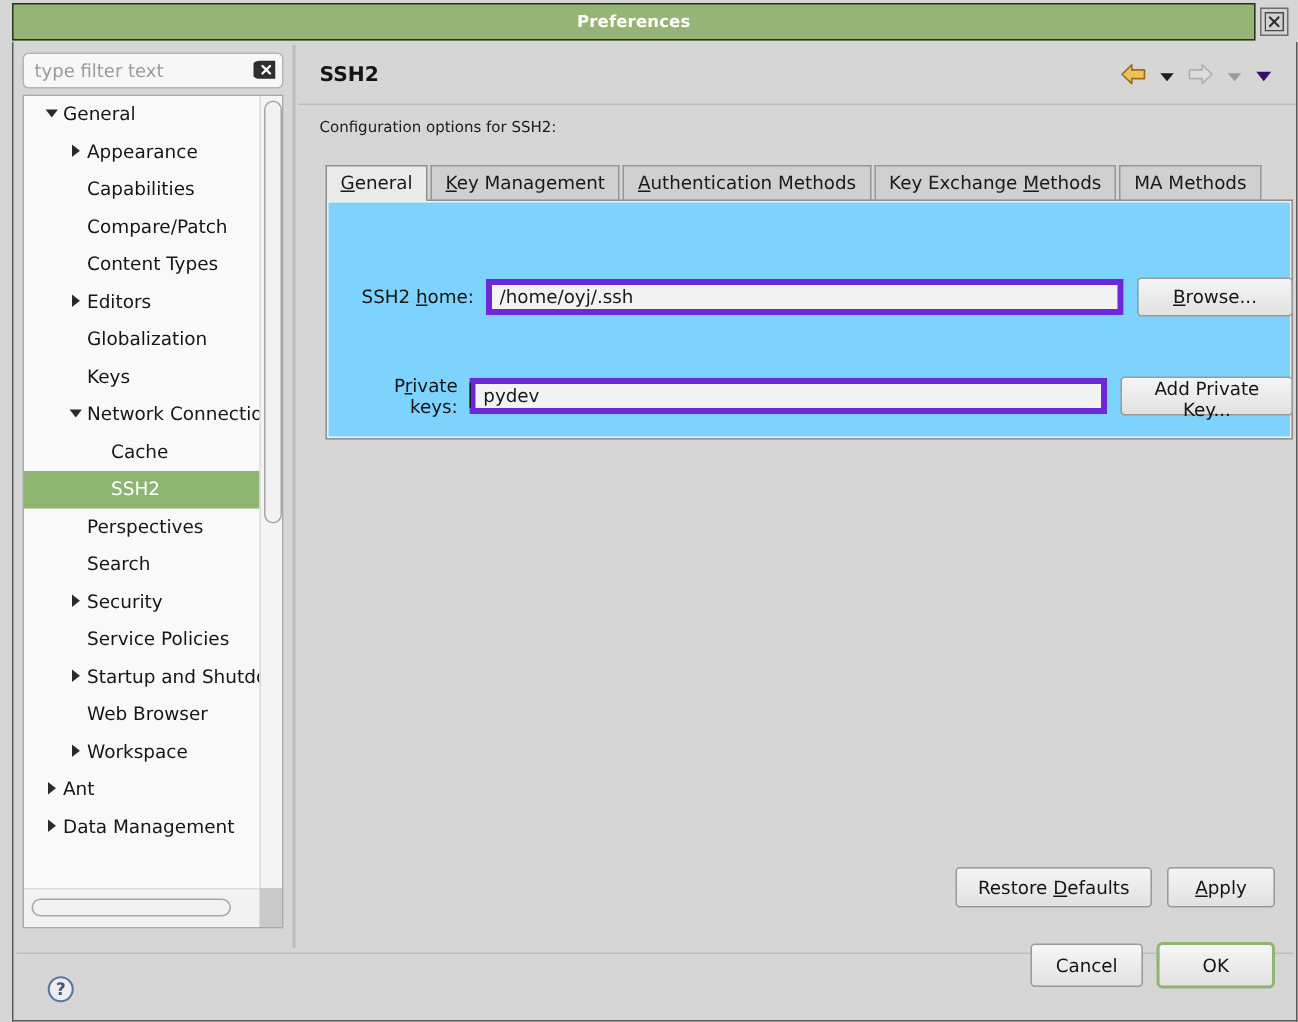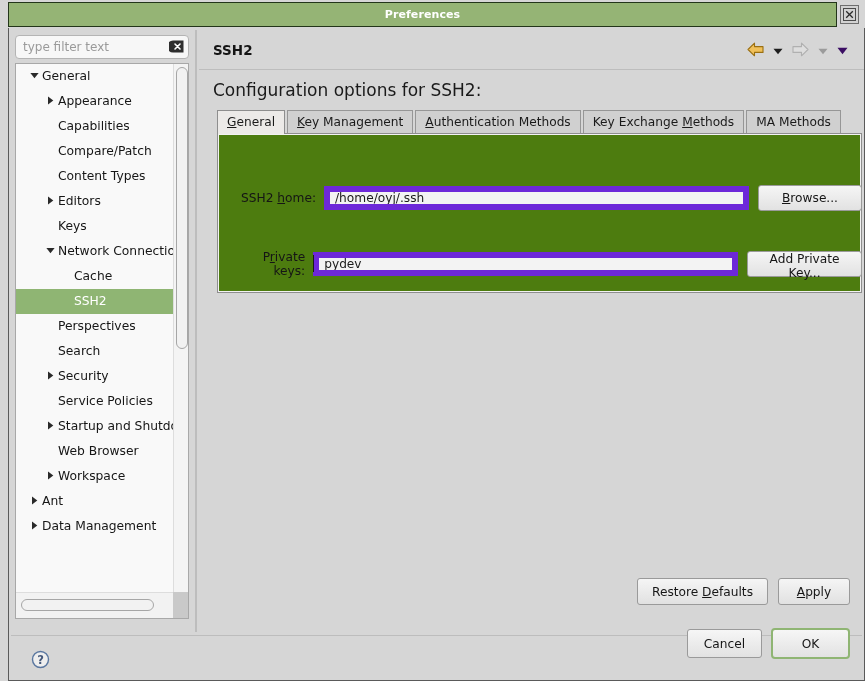--- a/index.html
+++ b/index.html
@@ -199,21 +199,21 @@
   #title-rule {
     position: absolute;
     left: 0px; top: 39px;
     width: 665px; height: 1px;
     background: #bdbdbd;
   }
 
   #config-label {
     position: absolute;
     left: 14px; top: 50px;
-    font-size: 17px;
+    font-size: 10px;
     color: #1a1a1a;
   }
 
   
   #tabs {
     position: absolute;
     left: 18px; top: 80px;
     width: 645px; height: 24px;
     display: flex;
     align-items: flex-end;
@@ -236,21 +236,21 @@
     border-color: #8e8e8e;
     position: relative;
     z-index: 3;
   }
   .mn { text-decoration: underline; }
 
   #tabpanel {
     position: absolute;
     left: 18px; top: 103px;
     width: 645px; height: 160px;
-    background: #4d7c0f;
+    background: #7dd3fc;
     border: 1px solid #8e8e8e;
     box-shadow: inset 0 0 0 1px #f2f2f2;
   }
 
   
   .frow {
     position: absolute;
     height: 24px;
     display: flex;
     align-items: center;
@@ -260,21 +260,21 @@
   .flabel {
     width: 88px;
     text-align: right;
     font-size: 12.2px;
     color: #151515;
     margin-right: 8px;
   }
   .ftext {
     width: 425px; height: 24px;
     background: #f3f3f3;
-    border: 6px solid #6d28d9;
+    border: 4px solid #6d28d9;
     font-family: inherit;
     font-size: 12.2px;
     color: #1a1a1a;
     padding: 0 5px;
     outline: none;
   }
   .fbtn {
     margin-left: 9px;
     height: 26px;
     min-width: 104px;
@@ -385,20 +385,21 @@
                 </svg></span><span class="lbl">General</span></div>
             <div class="tree-item lv1"><span class="tw"><svg width="7" height="9" viewBox="0 0 7 9">
                   <path d="M1 0.4 L1 8.6 L6.3 4.5 Z" fill="#2a2a2a"></path>
                 </svg></span><span class="lbl">Appearance</span></div>
             <div class="tree-item lv1"><span class="tw"></span><span class="lbl">Capabilities</span></div>
             <div class="tree-item lv1"><span class="tw"></span><span class="lbl">Compare/Patch</span></div>
             <div class="tree-item lv1"><span class="tw"></span><span class="lbl">Content Types</span></div>
             <div class="tree-item lv1"><span class="tw"><svg width="7" height="9" viewBox="0 0 7 9">
                   <path d="M1 0.4 L1 8.6 L6.3 4.5 Z" fill="#2a2a2a"></path>
                 </svg></span><span class="lbl">Editors</span></div>
+            <div class="tree-item lv1"><span class="tw"></span><span class="lbl">Globalization</span></div>
             <div class="tree-item lv1"><span class="tw"></span><span class="lbl">Keys</span></div>
             <div class="tree-item lv1"><span class="tw"><svg width="9" height="7" viewBox="0 0 9 7">
                   <path d="M0.4 1 L8.6 1 L4.5 6.3 Z" fill="#2a2a2a"></path>
                 </svg></span><span class="lbl">Network Connections</span></div>
             <div class="tree-item lv2"><span class="tw"></span><span class="lbl">Cache</span></div>
             <div class="tree-item lv2 selected"><span class="tw"></span><span class="lbl">SSH2</span></div>
             <div class="tree-item lv1"><span class="tw"></span><span class="lbl">Perspectives</span></div>
             <div class="tree-item lv1"><span class="tw"></span><span class="lbl">Search</span></div>
             <div class="tree-item lv1"><span class="tw"><svg width="7" height="9" viewBox="0 0 7 9">
                   <path d="M1 0.4 L1 8.6 L6.3 4.5 Z" fill="#2a2a2a"></path>

